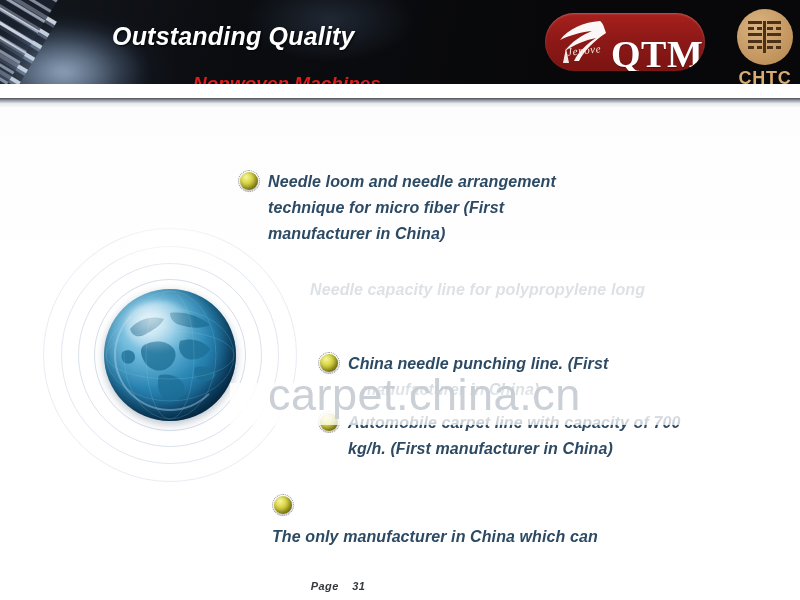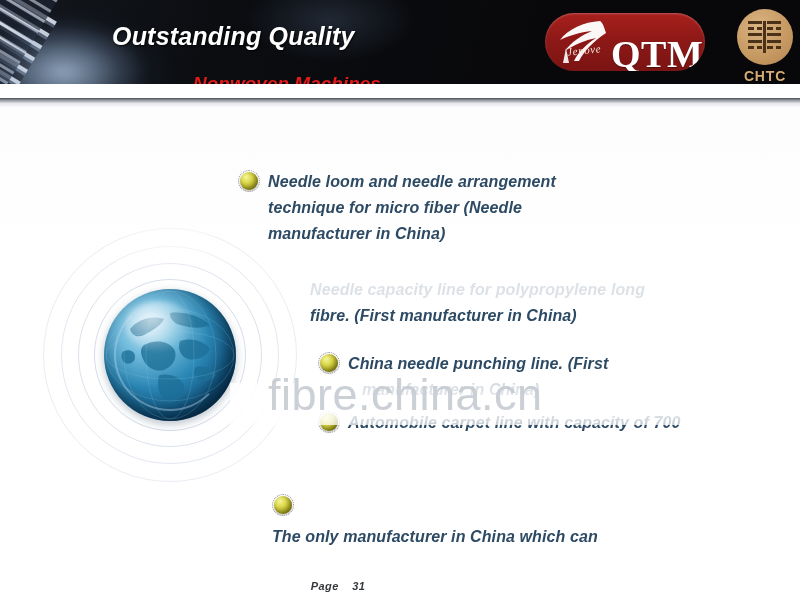--- a/index.html
+++ b/index.html
@@ -162,21 +162,21 @@
     width: 56px; height: 56px;
     border-radius: 50%;
     background: radial-gradient(circle at 38% 32%, #d9b483 0%, #c79a63 55%, #b3874f 100%);
     position: relative;
     margin: 0 auto;
     overflow: hidden;
   }
   #chtc-glyph { position: absolute; left: 11px; top: 11px; }
   #chtc-label {
     margin-top: 3px;
-    font-size: 14px;
+    font-size: 18px;
     font-weight: bold;
     color: #d7ab74;
     letter-spacing: .8px;
     font-family: "Liberation Sans", sans-serif;
   }
 
   #header-rule {
     position: absolute;
     left: 0; top: 98px;
     width: 800px; height: 9px;
@@ -418,29 +418,28 @@
 
     <div id="bullets">
 
       <div class="bullet" style="left:238px; top:62px;">
         <span class="marker">
           <span class="halo"></span>
             <span class="ball"></span>
         </span>
         <span class="btext">
           <span class="line">Needle loom and needle arrangement</span>
-          <span class="line">technique for micro fiber (Needle</span>
+          <span class="line">technique for micro fiber (First</span>
           <span class="line">manufacturer  in China)</span>
         </span>
       </div>
 
       <div class="bullet" style="left:310px; top:170px;">
         <span class="btext">
           <span class="line occluded">Needle capacity line for polypropylene long</span>
-          <span class="line">fibre. (First manufacturer  in China)</span>
         </span>
       </div>
 
       <div class="bullet" style="left:318px; top:244px;">
         <span class="marker">
           <span class="halo"></span>
             <span class="ball"></span>
         </span>
         <span class="btext">
           <span class="line">China needle punching line.  (First</span>
@@ -448,37 +447,38 @@
         </span>
       </div>
 
       <div class="bullet" style="left:318px; top:303px;">
         <span class="marker">
           <span class="halo"></span>
             <span class="ball"></span>
         </span>
         <span class="btext">
           <span class="line">Automobile  carpet line with capacity of 700</span>
+          <span class="line">kg/h. (First manufacturer  in China)</span>
         </span>
       </div>
 
       <div class="bullet" style="left:272px; top:386px;flex-direction:column;">
         <span class="marker">
           <span class="halo"></span>
             <span class="ball"></span>
         </span>
         <span class="btext">
           <span class="line">The only manufacturer  in China which can</span>
         </span>
       </div>
 
     </div>
 
     <div id="watermark-band"></div>
-    <div id="watermark">fibre.china.cn</div>
+    <div id="watermark">carpet.china.cn</div>
 
     <div id="footer">
       <span>Page</span>
       <span class="pnum">31</span>
     </div>
 
   </div>
 </div>
 
 </body></html>

